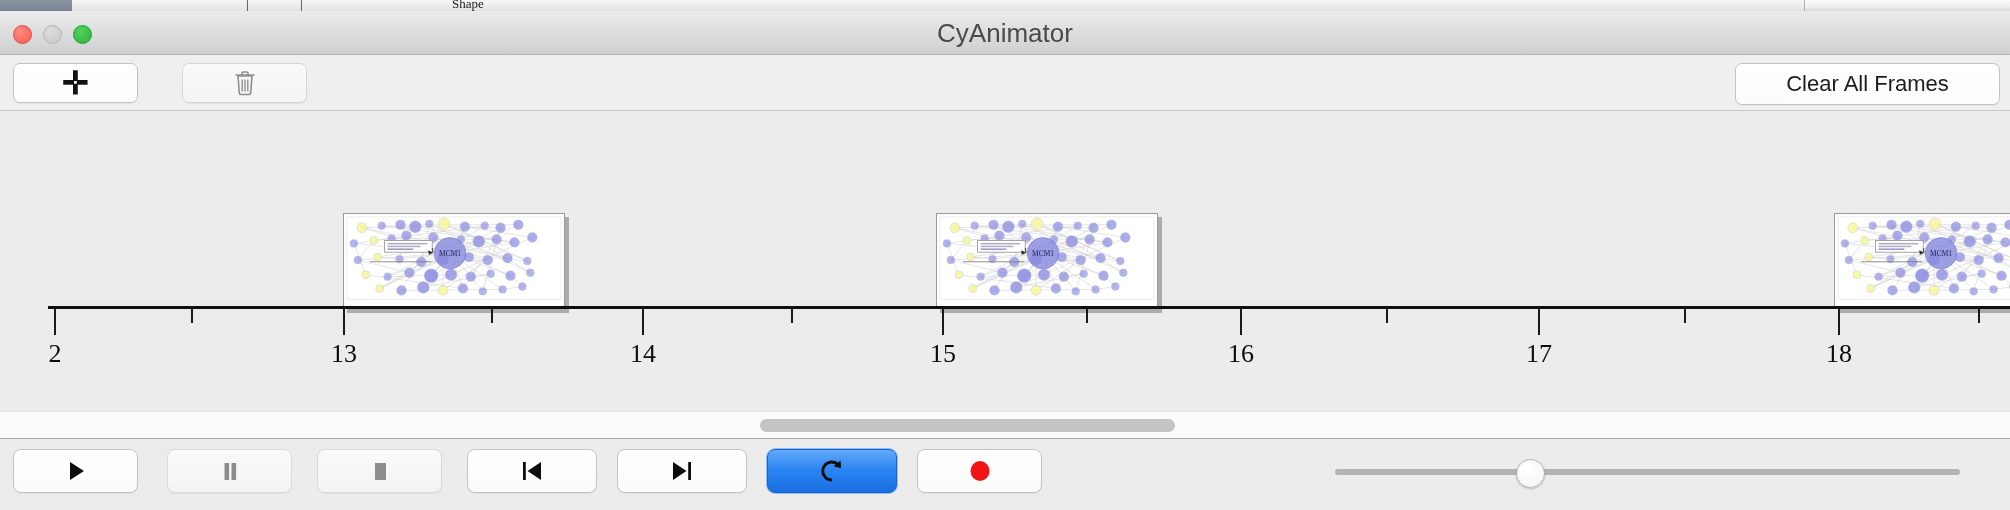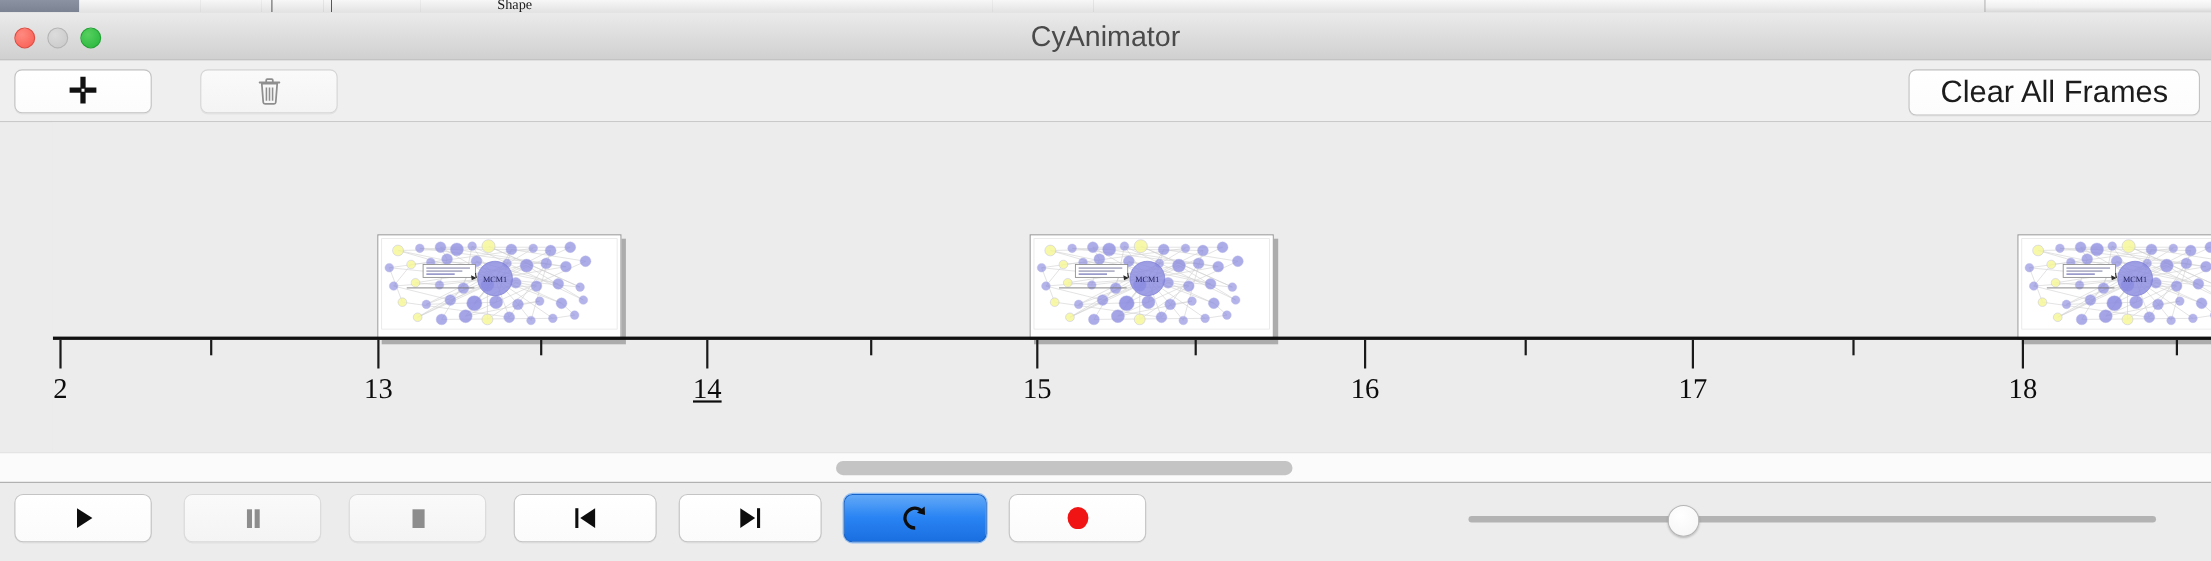--- a/index.html
+++ b/index.html
@@ -69,21 +69,21 @@
     cursor: pointer;
     box-shadow: 0 1px 0 rgba(0,0,0,0.05);
   }
   .btn.off {
     background: linear-gradient(180deg,#fafafa,#f4f4f4);
     border-color: #d6d6d6;
   }
   .btn-add   { left: 13px;  top: 8px;  width: 125px; height: 40px; }
   .btn-del   { left: 182px; top: 8px;  width: 125px; height: 40px; }
   .btn-clear { left: 1735px; top: 8px; width: 265px; height: 42px;
-               font-size: 28px; color: #1c1c1c; }
+               font-size: 22px; color: #1c1c1c; }
 
   .plus-ico { font-size: 32px; line-height: 1; color: #111; font-weight: bold; }
   .trash-ico { width: 22px; height: 26px; }
 
   
   .timeline {
     position: absolute; left: 0; top: 111px; width: 2010px; height: 300px;
     background: #ececec; overflow: hidden; margin-left: 48px;
   }
   .track { position: absolute; left: 0; top: 0; width: 2010px; height: 195px; }
@@ -637,21 +637,21 @@
     <div class="ruler">
       <div class="ruler-line"></div>
       <div id="ticks">
           <div class="tick major" style="left: 6px;"></div>
           <div class="tick-label" style="left: 7px;">2</div>
           <div class="tick minor" style="left: 143px;"></div>
           <div class="tick major" style="left: 295px;"></div>
           <div class="tick-label" style="left: 296px;">13</div>
           <div class="tick minor" style="left: 443px;"></div>
           <div class="tick major" style="left: 594px;"></div>
-          <div class="tick-label" style="left: 595px; text-decoration: underline;">14</div>
+          <div class="tick-label" style="left: 595px;">14</div>
           <div class="tick minor" style="left: 743px;"></div>
           <div class="tick major" style="left: 894px;"></div>
           <div class="tick-label" style="left: 895px;">15</div>
           <div class="tick minor" style="left: 1038px;"></div>
           <div class="tick major" style="left: 1192px;"></div>
           <div class="tick-label" style="left: 1193px;">16</div>
           <div class="tick minor" style="left: 1338px;"></div>
           <div class="tick major" style="left: 1490px;"></div>
           <div class="tick-label" style="left: 1491px;">17</div>
           <div class="tick minor" style="left: 1636px;"></div>

